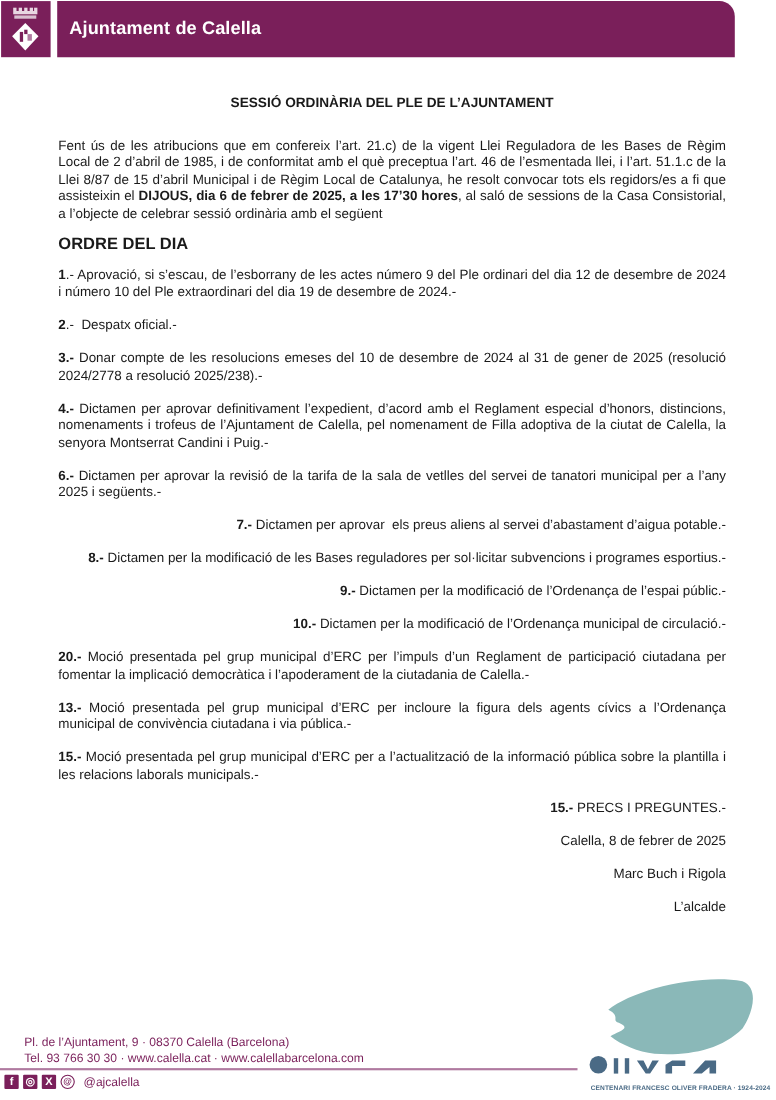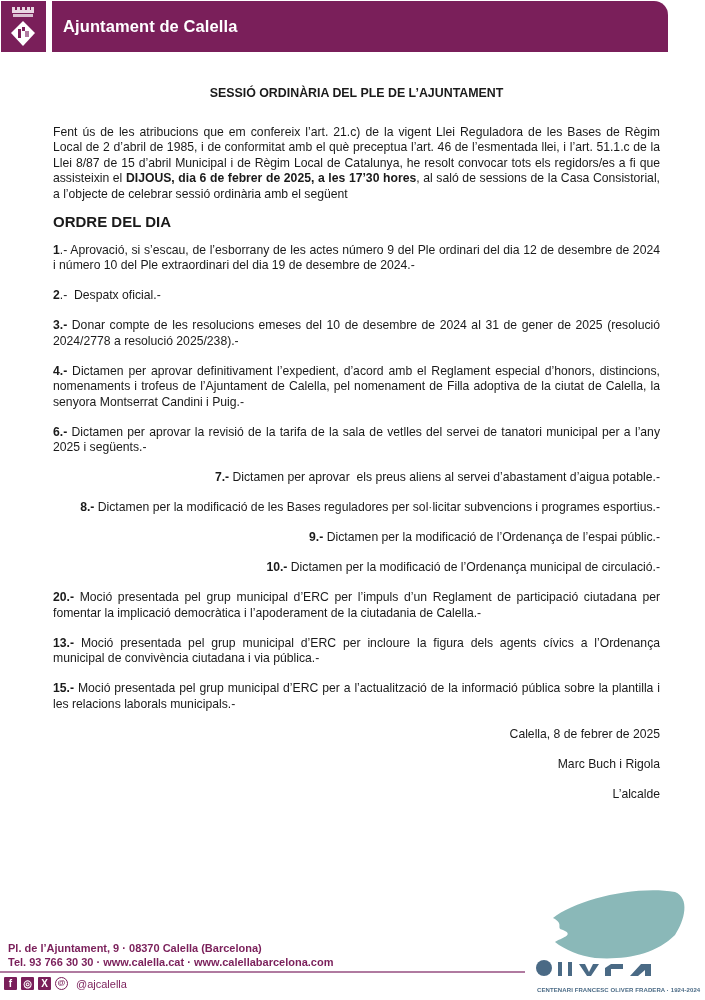--- a/index.html
+++ b/index.html
@@ -31,23 +31,22 @@
   .intro { margin-bottom: 12px; }
   .agenda-title {
     font-weight: bold; font-size: 15px; margin-bottom: 13px;
   }
   .item { margin-bottom: 14.5px; }
   .item .num { font-weight: bold; }
   .plain { text-align: right; margin-bottom: 14.5px; }
   b { font-weight: bold; }
 
   .footer-address {
-    position: absolute; left: 8px; top: 942px; font-size: 11px; line-height: 13.5px;
+    position: absolute; left: 22px; top: 942px; font-size: 11px; line-height: 13.5px;
     color: #7a1f5a;
-    font-weight: bold;
   }
   .footer-line {
     position: absolute; left: 0; top: 971px; width: 525px; height: 1.5px;
     background: #b07aa0;
   }
   .social {
     position: absolute; left: 4px; top: 977px; display: flex; align-items: center; gap: 4px;
   }
   .social-icon {
     width: 13px; height: 13px; background: #7a1f5a; color: #fff;
@@ -101,20 +100,21 @@
     <p class="item"><span class="num">3.-</span><span> </span><span>Donar compte de les resolucions emeses del 10 de desembre de 2024 al 31 de gener de 2025 (resolució 2024/2778 a resolució 2025/238).-</span></p>
     <p class="item"><span class="num">4.-</span><span> </span><span>Dictamen per aprovar definitivament l’expedient, d’acord amb el Reglament especial d’honors, distincions, nomenaments i trofeus de l’Ajuntament de Calella, pel nomenament de Filla adoptiva  de la ciutat de Calella, la senyora Montserrat Candini i Puig.-</span></p>
     <p class="item"><span class="num">6.-</span><span> </span><span>Dictamen per aprovar la revisió de la tarifa de la sala de vetlles del servei de tanatori municipal per a l’any 2025 i següents.-</span></p>
     <p class="item plain"><span class="num">7.-</span><span> </span><span style="white-space:pre-wrap">Dictamen per aprovar  els preus aliens al servei d’abastament d’aigua potable.-</span></p>
     <p class="item plain"><span class="num">8.-</span><span> </span><span>Dictamen per la modificació de les Bases reguladores per sol·licitar subvencions i programes esportius.-</span></p>
     <p class="item plain"><span class="num">9.-</span><span> </span><span>Dictamen per la modificació de l’Ordenança de l’espai públic.-</span></p>
     <p class="item plain"><span class="num">10.-</span><span> </span><span>Dictamen per la modificació de l’Ordenança municipal de circulació.-</span></p>
     <p class="item"><span class="num">20.-</span><span> </span><span>Moció presentada pel grup municipal d’ERC per l’impuls d’un Reglament de participació ciutadana per fomentar la implicació democràtica i l’apoderament de la ciutadania de Calella.-</span></p>
     <p class="item"><span class="num">13.-</span><span> </span><span>Moció presentada pel grup municipal d’ERC per incloure la figura dels agents cívics a l’Ordenança municipal de convivència ciutadana i via pública.-</span></p>
     <p class="item"><span class="num">15.-</span><span> </span><span>Moció presentada pel grup municipal d’ERC per a l’actualització de la informació pública sobre la plantilla i les relacions laborals municipals.-</span></p>
+    <p class="item plain"><span class="num">15.-</span><span> </span><span>PRECS I PREGUNTES.-</span></p>
   </div>
 
   <p class="plain">Calella, 8 de febrer de 2025</p>
   <p class="plain">Marc Buch i Rigola</p>
   <p class="plain">L’alcalde</p>
 </div>
 
 <div class="footer-address">
   <div>Pl. de l’Ajuntament, 9 · 08370 Calella (Barcelona)</div>
   <div>Tel. 93 766 30 30 · www.calella.cat · www.calellabarcelona.com</div>

